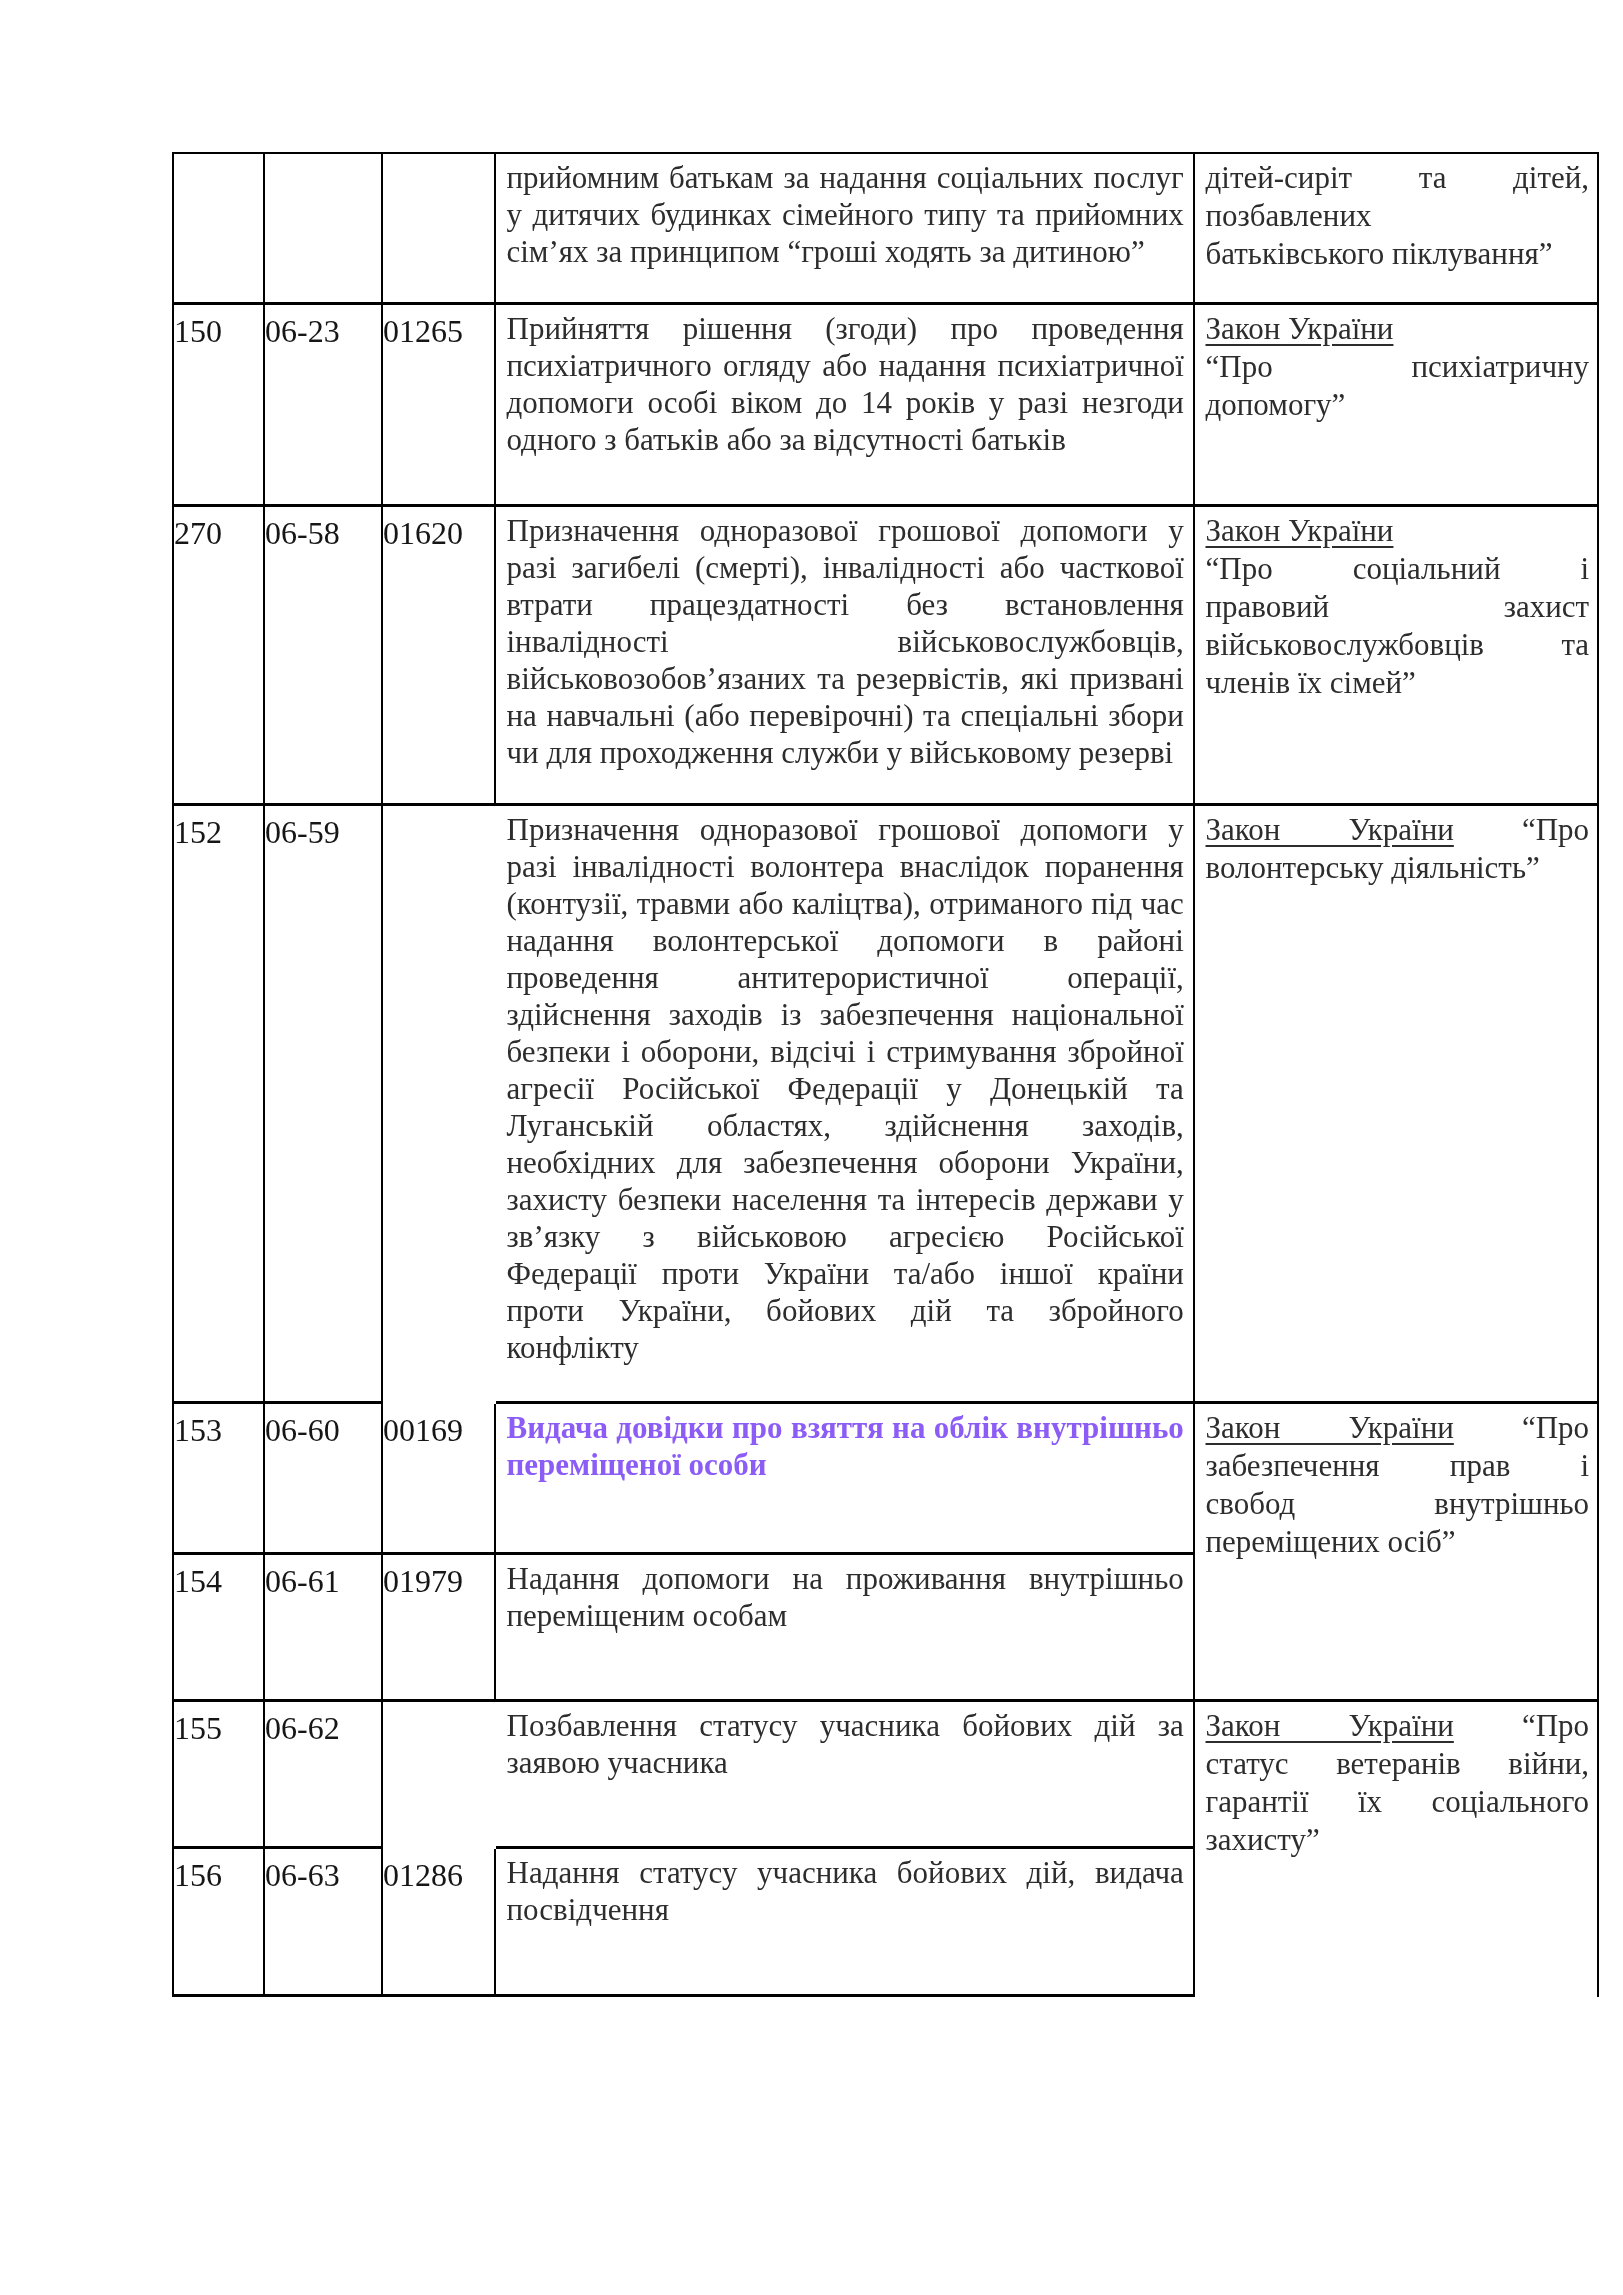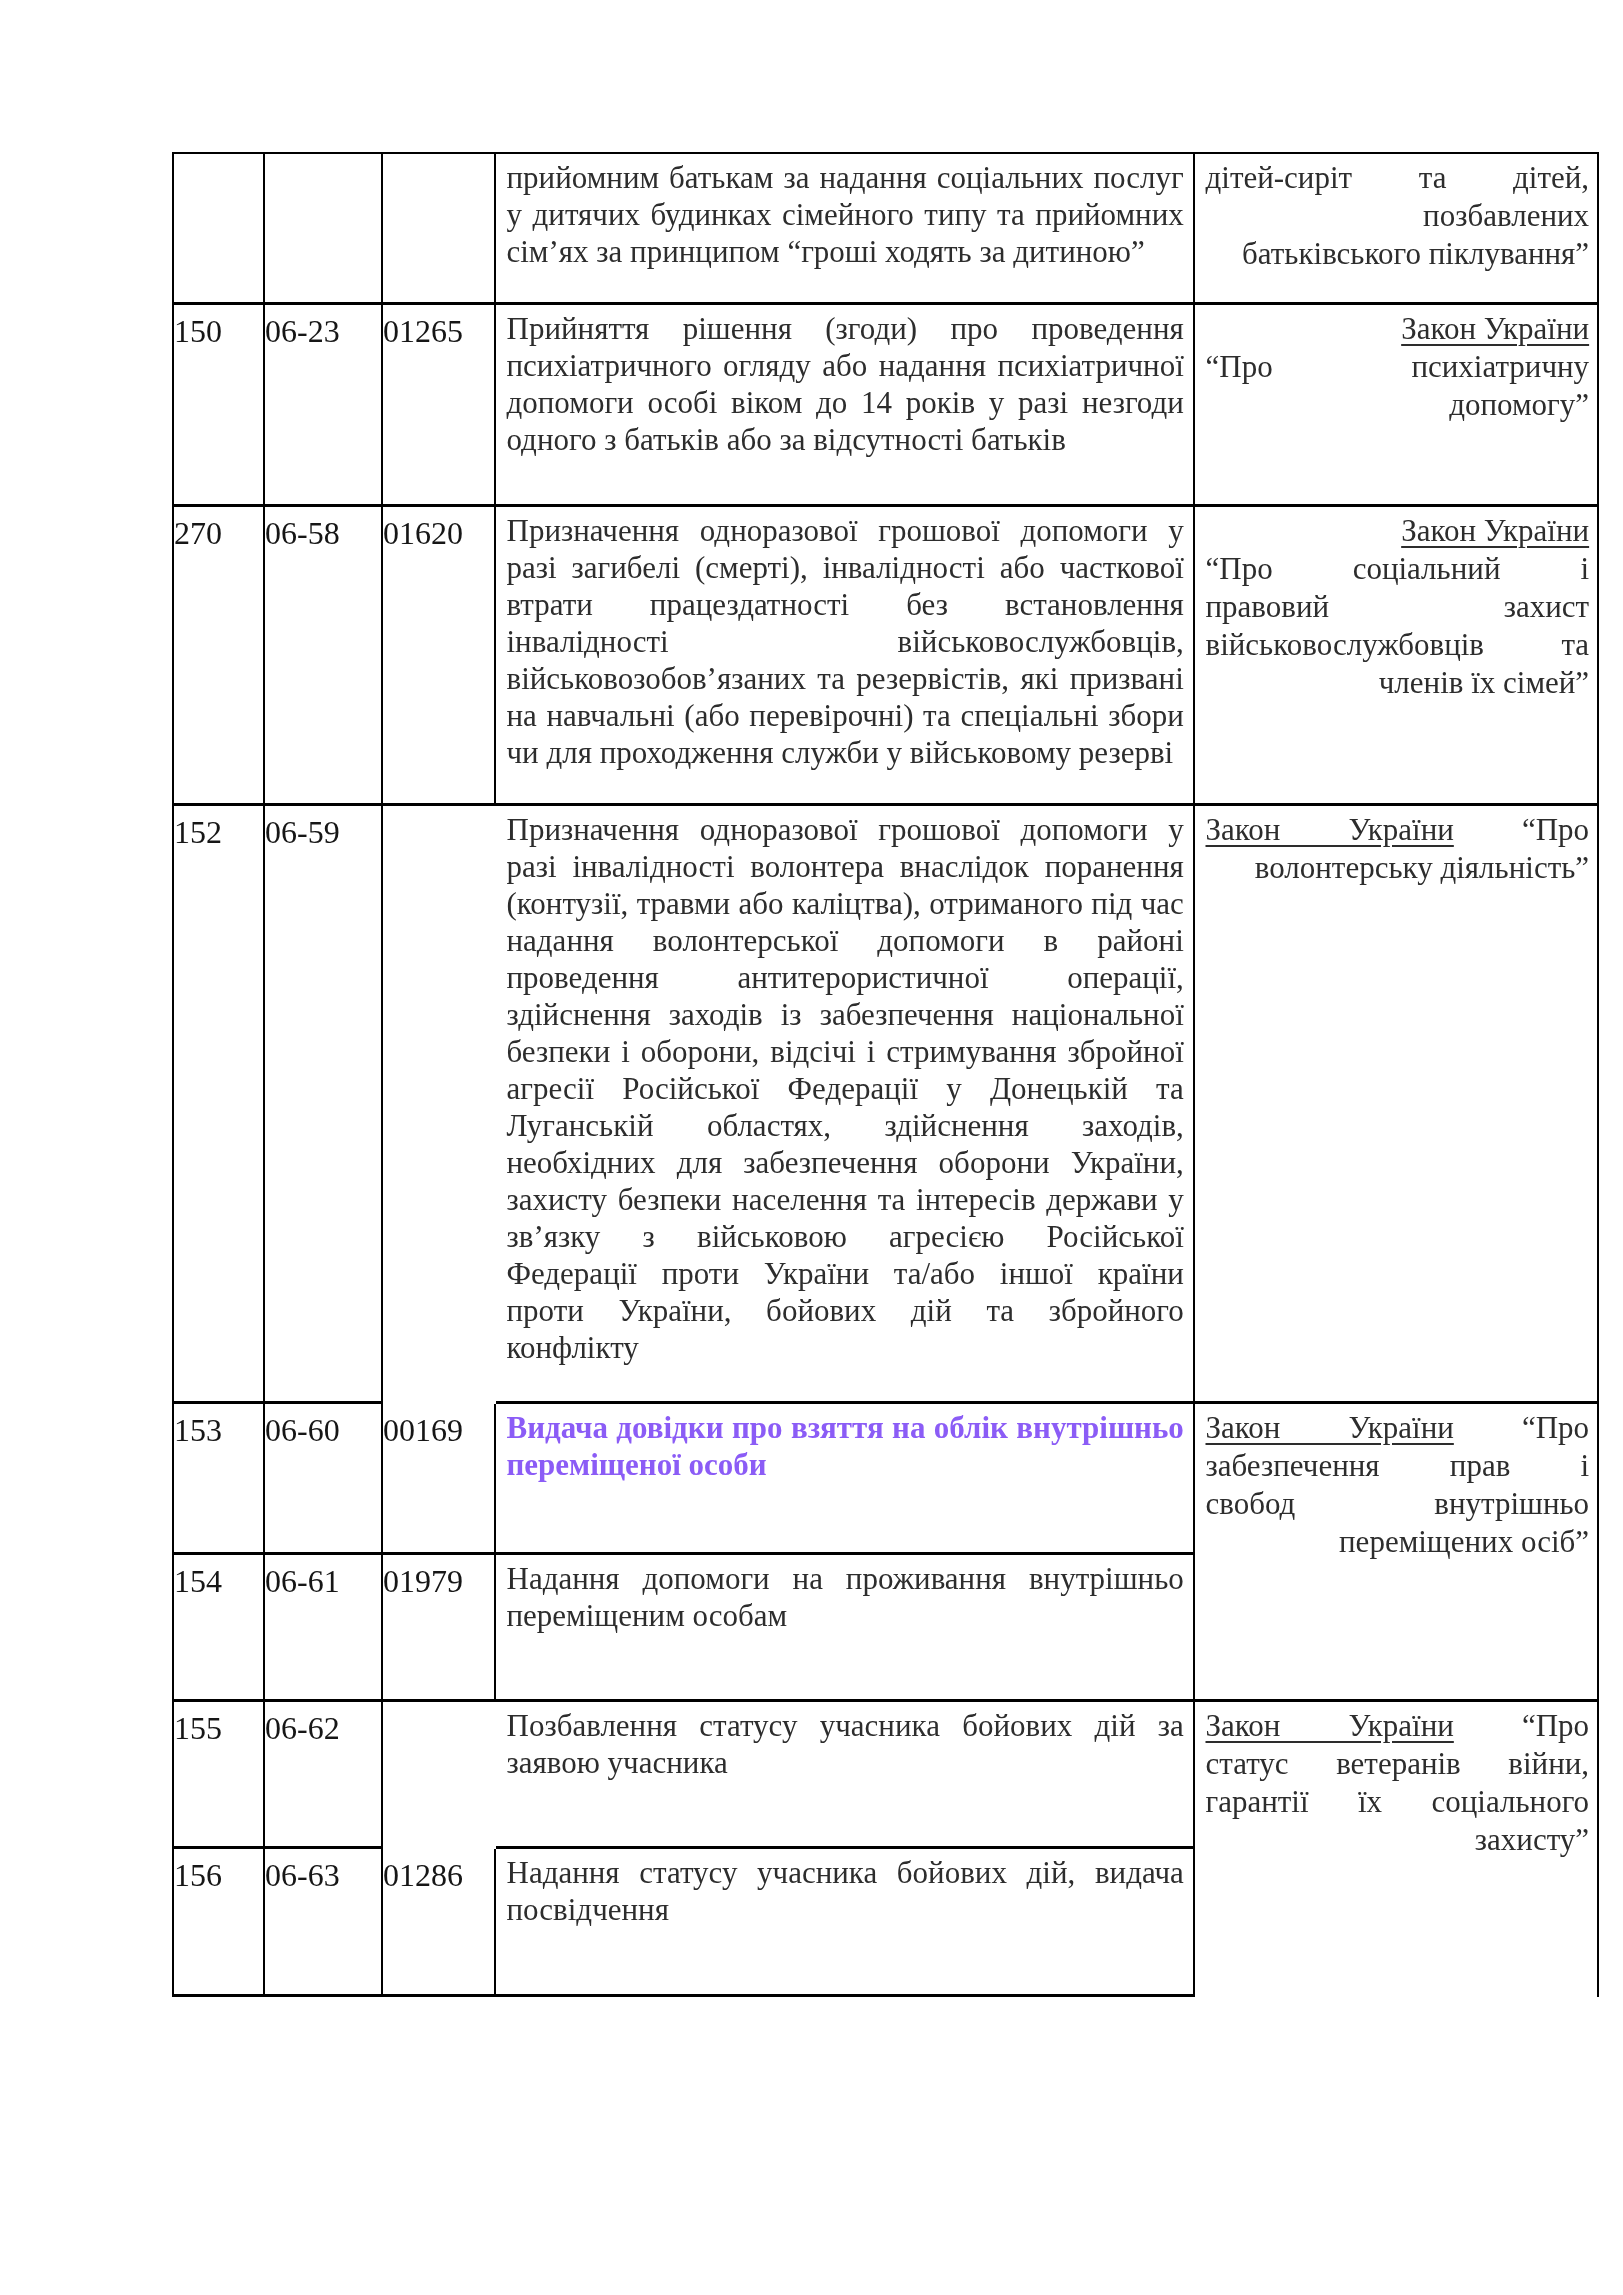--- a/index.html
+++ b/index.html
@@ -45,21 +45,21 @@
     color:#2d2d2d;
     hyphens:none;
   }
   .desc.bold{font-weight:700;color:#8b5cf6;}
   .legal{
     font-size:31px;
     line-height:38px;
     padding:5.2px 7.9px 0 10.5px;
     color:#2d2d2d;
   }
-  .legal .line{text-align:right;}
+  .legal .line{text-align:left;}
   .legal .line.just{text-align:justify;text-align-last:justify;}
   .legal .ul{
     text-decoration:underline;
     text-decoration-thickness:2px;
     text-underline-offset:4.6px;
   }
   .nobottom{border-bottom:none;}
   
   .c1{grid-column:1}.c2{grid-column:2}.c3{grid-column:3}.c4{grid-column:4}.c5{grid-column:5}
   .r1{grid-row:1}.r2{grid-row:2}.r3{grid-row:3}.r4{grid-row:4}

